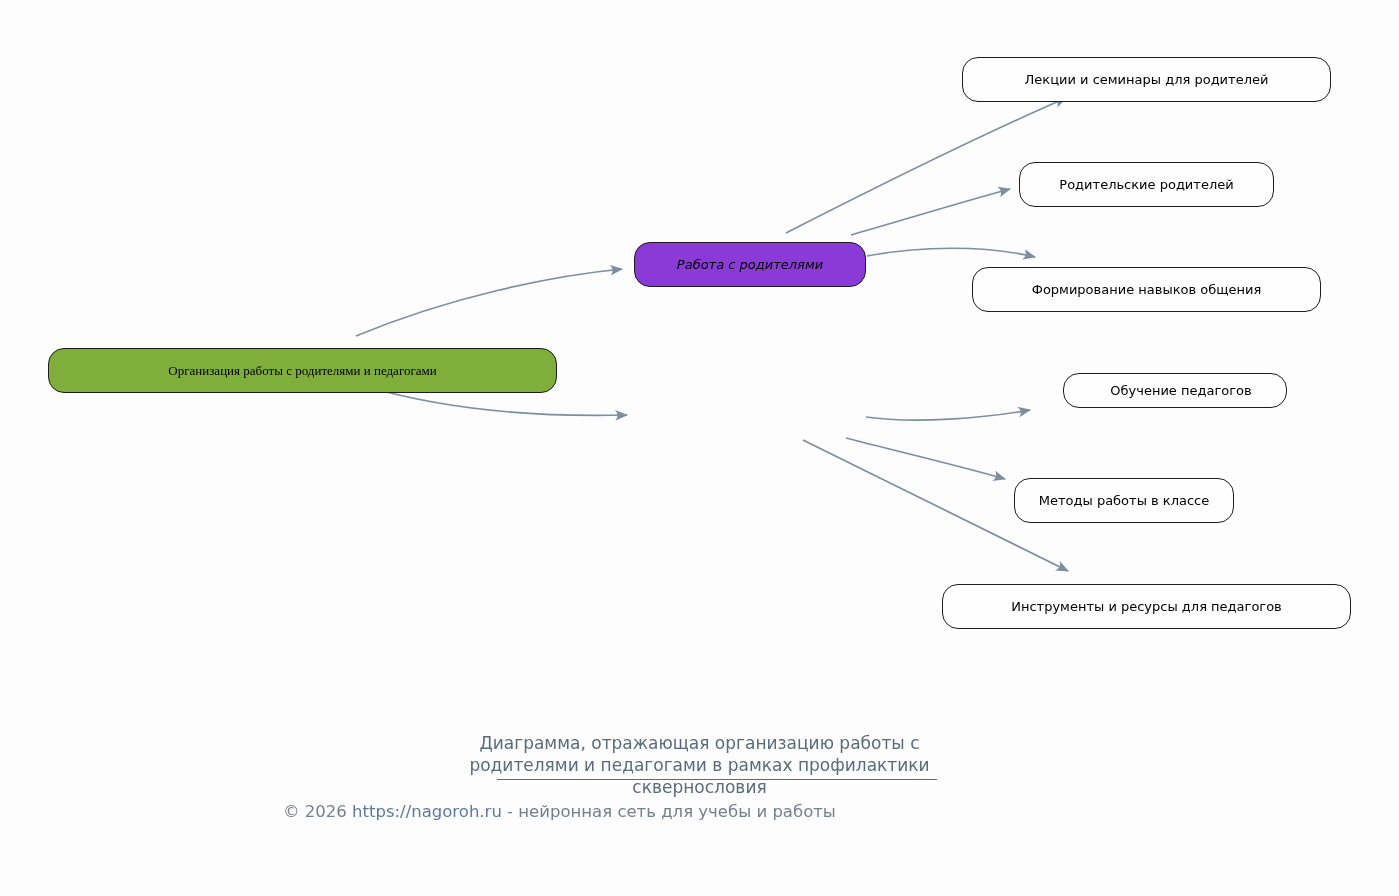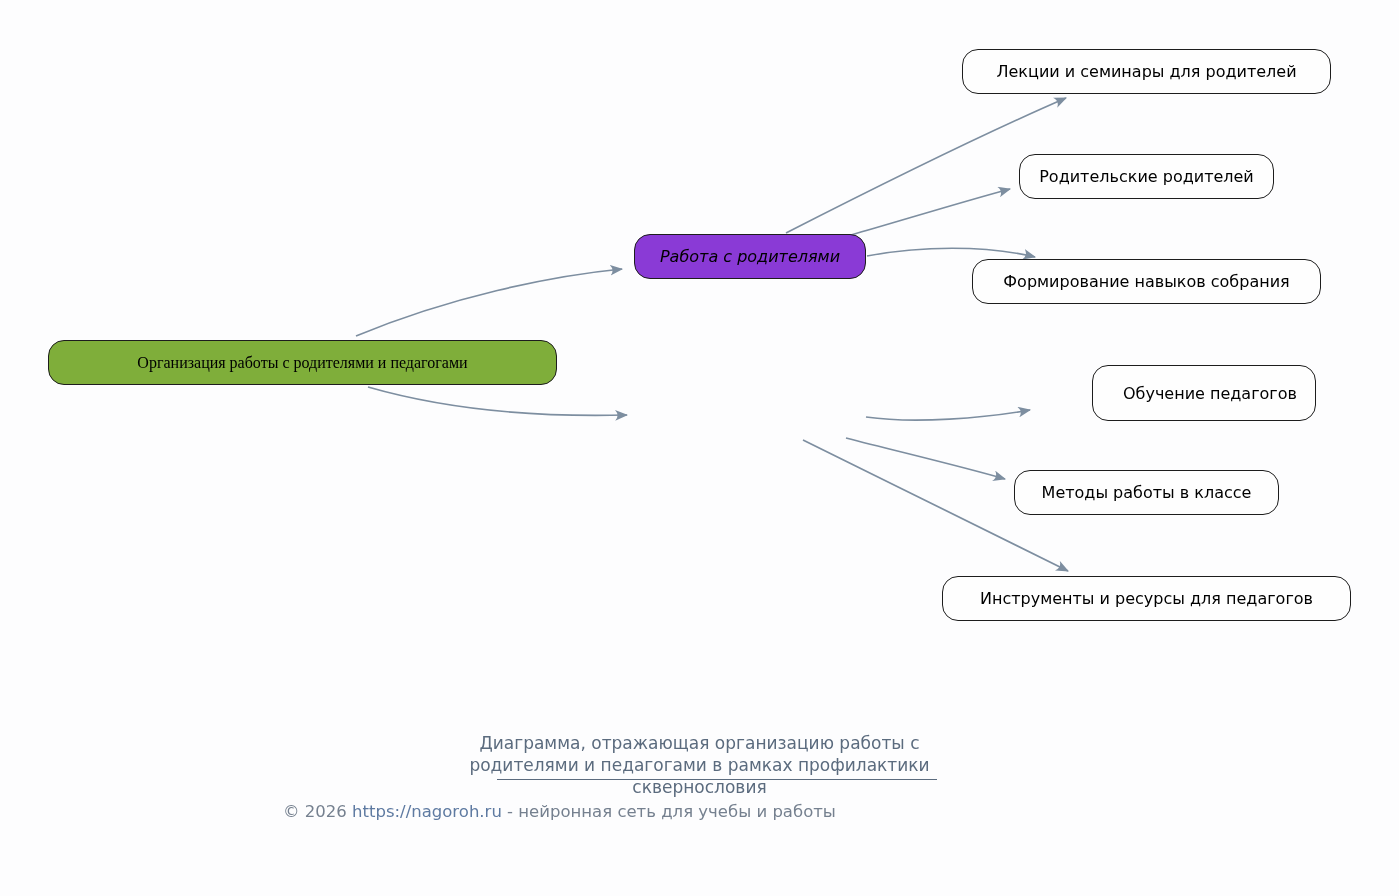--- a/index.html
+++ b/index.html
@@ -14,32 +14,32 @@
     font-family:"DejaVu Sans","Liberation Sans",sans-serif;
     position:relative;overflow:hidden;
   }
   .stage{position:absolute;inset:0;width:1399px;height:896px;}
   .edges{position:absolute;left:0;top:0;width:1399px;height:896px;}
   .edge{fill:none;stroke:var(--edge);stroke-width:1.7px;}
   .arrowhead{fill:var(--edge);}
   .node{
     position:absolute;display:flex;align-items:center;justify-content:center;
     border:1.7px solid var(--node-border);border-radius:16px;
-    font-size:16px;color:#000;white-space:nowrap;text-align:right;
+    font-size:13px;color:#000;white-space:nowrap;text-align:right;margin-top:8px;
   }
   .node.root{left:48px;top:340px;width:509px;height:45px;background:var(--root-fill);font-family:Liberation Serif, serif;}
   .node.branch{background:var(--branch-fill);}
   .node.branch-1{left:634px;top:234px;width:232px;height:45px;font-style:italic;}
   .node.branch-2{left:637px;top:392px;width:227px;height:45px;}
   .node.leaf{background:var(--leaf-fill);border-width:1.5px;}
   .node.leaf-1{left:962px;top:49px;width:369px;height:45px;}
   .node.leaf-2{left:1019px;top:154px;width:255px;height:45px;}
   .node.leaf-3{left:972px;top:259px;width:349px;height:45px;}
-  .node.leaf-4{left:1092px;top:365px;width:224px;height:56px;padding-left:12px;}
-  .node.leaf-5{left:1014px;top:470px;width:265px;height:45px;}
+  .node.leaf-4{left:1063px;top:365px;width:224px;height:35px;padding-left:12px;}
+  .node.leaf-5{left:1014px;top:470px;width:220px;height:45px;}
   .node.leaf-6{left:942px;top:576px;width:409px;height:45px;}
   .caption{
     position:absolute;left:50%;top:708px;transform:translateX(-50%);
     width:545px;text-align:center;font-weight:normal;font-size:17px;
     line-height:22px;color:var(--caption);margin-top:24px;
   }
   .divider{
     position:absolute;left:497px;top:779px;width:440px;height:0;
     border-top:1.6px solid var(--caption);
   }
@@ -69,21 +69,21 @@
     <path class="edge" d="M846,438 C900,452 960,466 1005,479" marker-end="url(#arrow)"></path>
     <path class="edge" d="M803,440 C890,483 1000,537 1068,571" marker-end="url(#arrow)"></path>
   </svg>
 
   <div class="node root">Организация работы с родителями и педагогами</div>
 
   <div class="node branch branch-1">Работа с родителями</div>
 
   <div class="node leaf leaf-1">Лекции и семинары для родителей</div>
   <div class="node leaf leaf-2">Родительские родителей</div>
-  <div class="node leaf leaf-3">Формирование навыков собрания</div>
+  <div class="node leaf leaf-3">Формирование навыков общения</div>
   <div class="node leaf leaf-4">Обучение педагогов</div>
   <div class="node leaf leaf-5">Методы работы в классе</div>
   <div class="node leaf leaf-6">Инструменты и ресурсы для педагогов</div>
 
   <div class="caption">Диаграмма, отражающая организацию работы с родителями и педагогами в рамках профилактики сквернословия</div>
 
   <div class="divider"></div>
 
   <div class="footer">
     <span>© 2026 </span><a href="#">https://nagoroh.ru</a><span> - нейронная сеть для учебы и работы</span>

